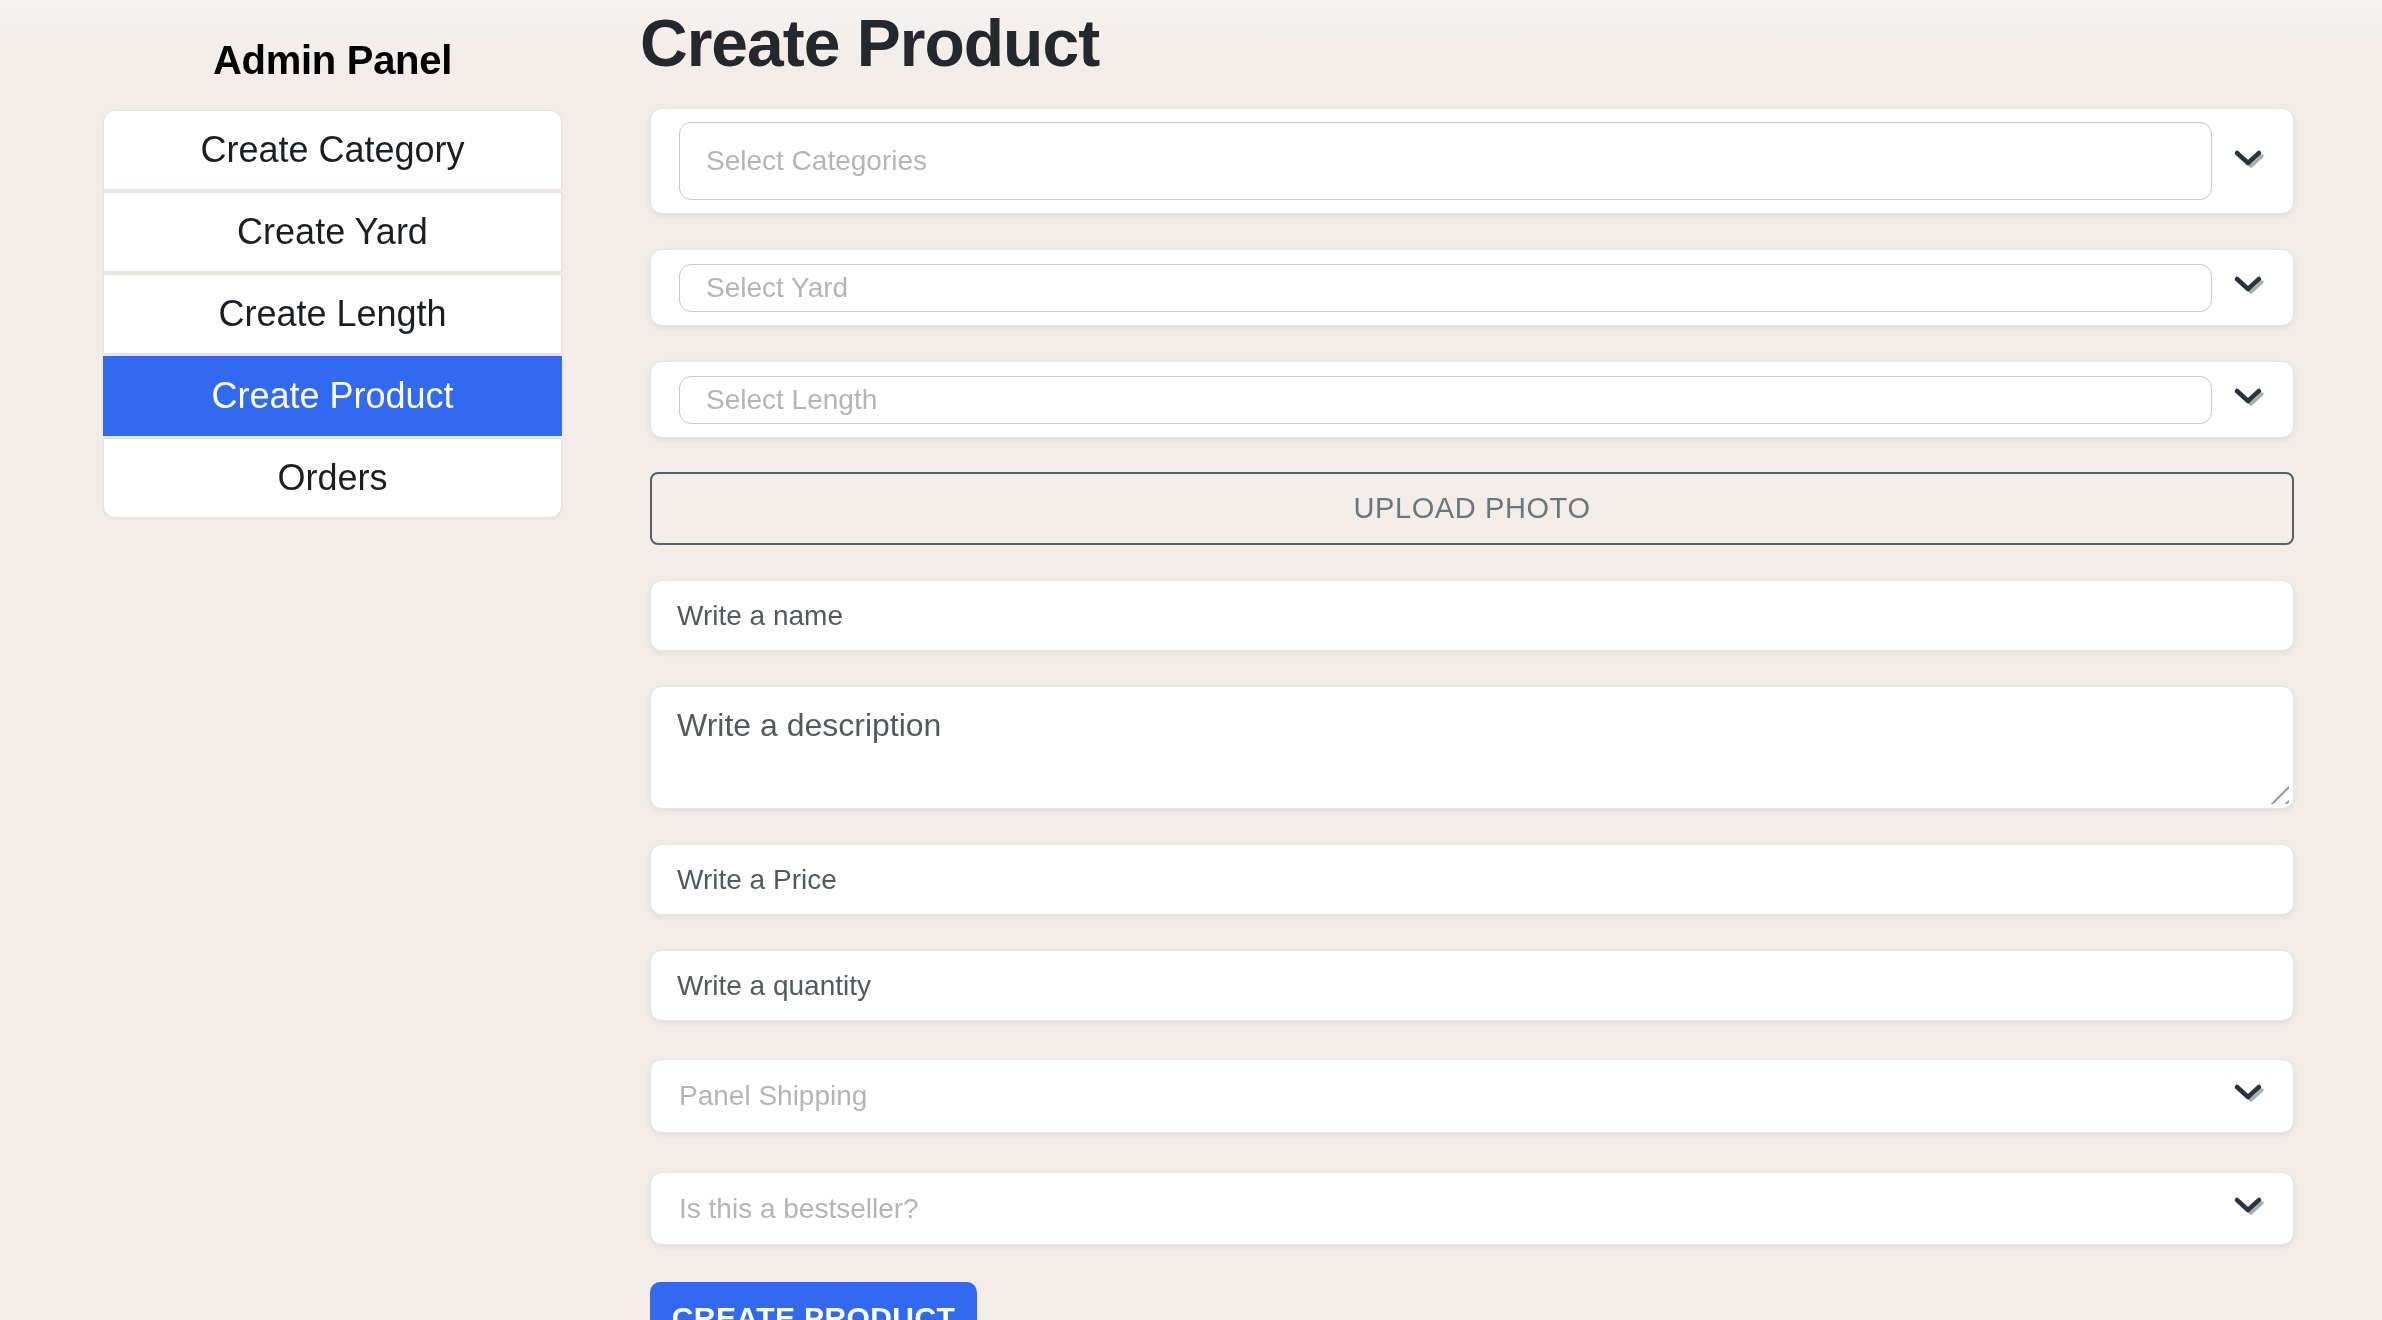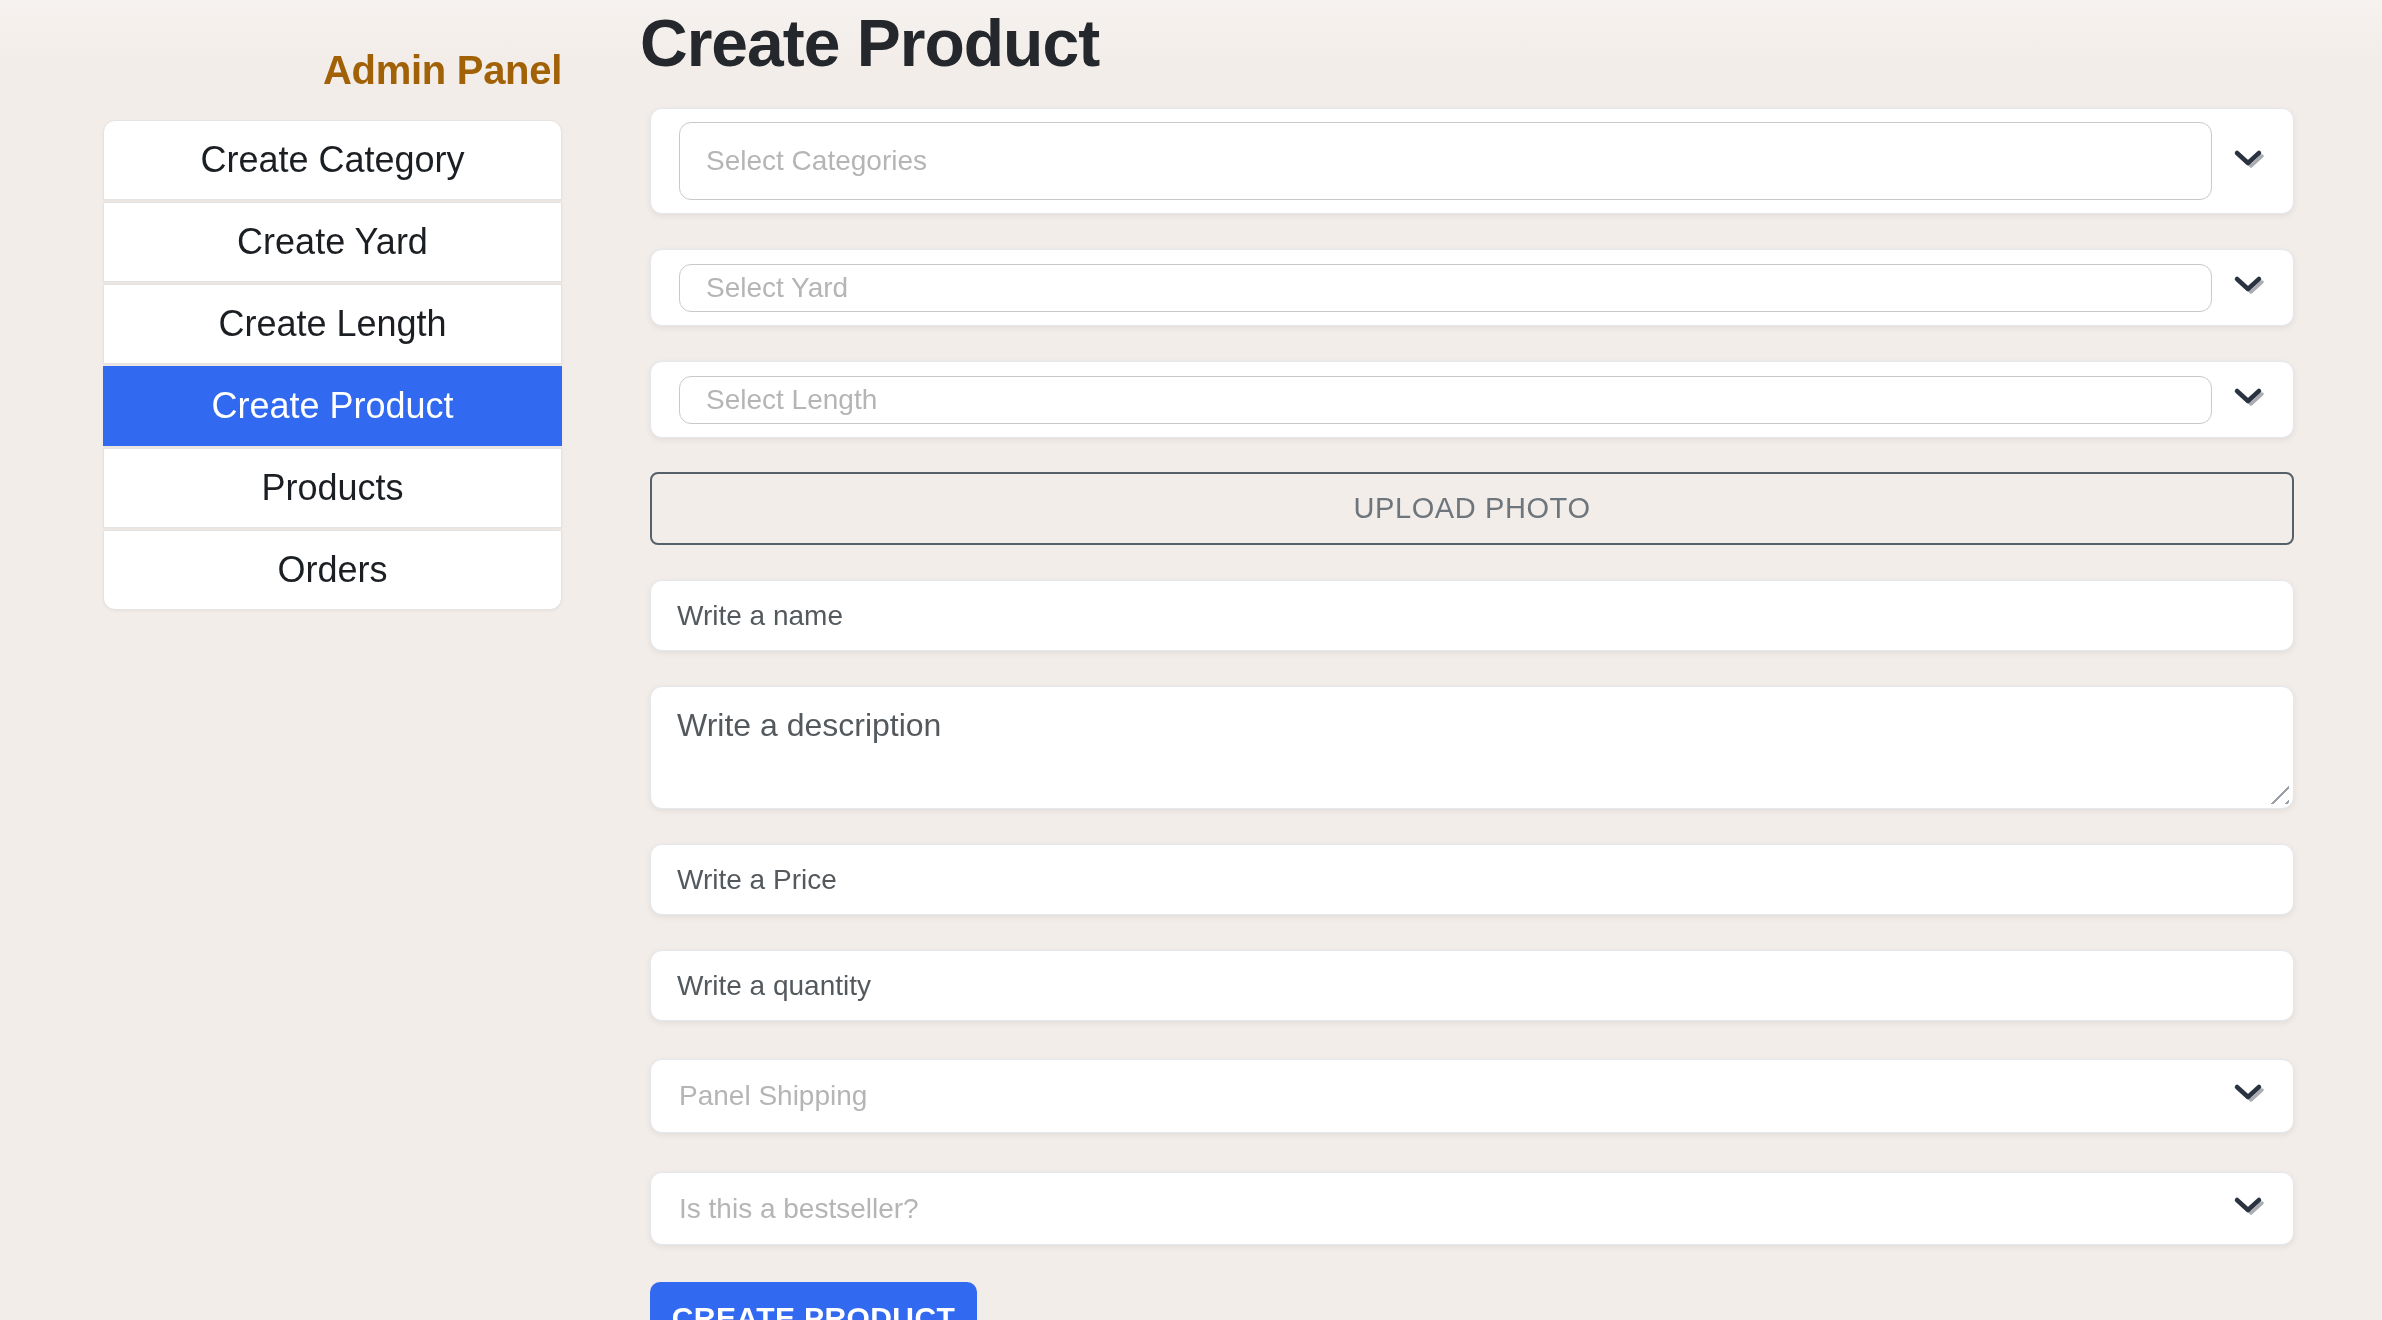--- a/index.html
+++ b/index.html
@@ -6,22 +6,22 @@
   html,body { width:2382px; height:1320px; overflow:hidden; }
   body {
     font-family:"Liberation Sans", sans-serif;
     background:linear-gradient(180deg, #f6f2ef 0%, #f2ede9 60px, #f2ede9 100%);
     position:relative;
   }
 
   
   .sidebar { position:absolute; left:103px; top:0; width:459px; }
   .sidebar-title {
-    margin-top:42px; text-align:right;
-    font-size:40px; line-height:56px; font-weight:700; color:#a16207;
+    margin-top:32px; text-align:center;
+    font-size:40px; line-height:56px; font-weight:700; color:#000000;
     letter-spacing:-0.3px;
   }
   .menu { margin-top:22px; }
   .menu-item {
     height:80px; margin-top:2px;
     background:#ffffff; border:1px solid #e5e3e1;
     box-shadow:0 1px 3px rgba(0,0,0,0.05);
     display:flex; align-items:center; justify-content:center;
     font-size:36px; color:#1b1e22; cursor:pointer;
   }
@@ -119,23 +119,20 @@
       <span>Create Category</span>
     </div>
     <div class="menu-item">
       <span>Create Yard</span>
     </div>
     <div class="menu-item">
       <span>Create Length</span>
     </div>
     <div class="menu-item active">
       <span>Create Product</span>
-    </div>
-    <div class="menu-item">
-      <span>Products</span>
     </div>
     <div class="menu-item">
       <span>Orders</span>
     </div>
   </nav>
 </aside>
 
 <main class="main">
   <h1 class="page-heading">Create Product</h1>
 

